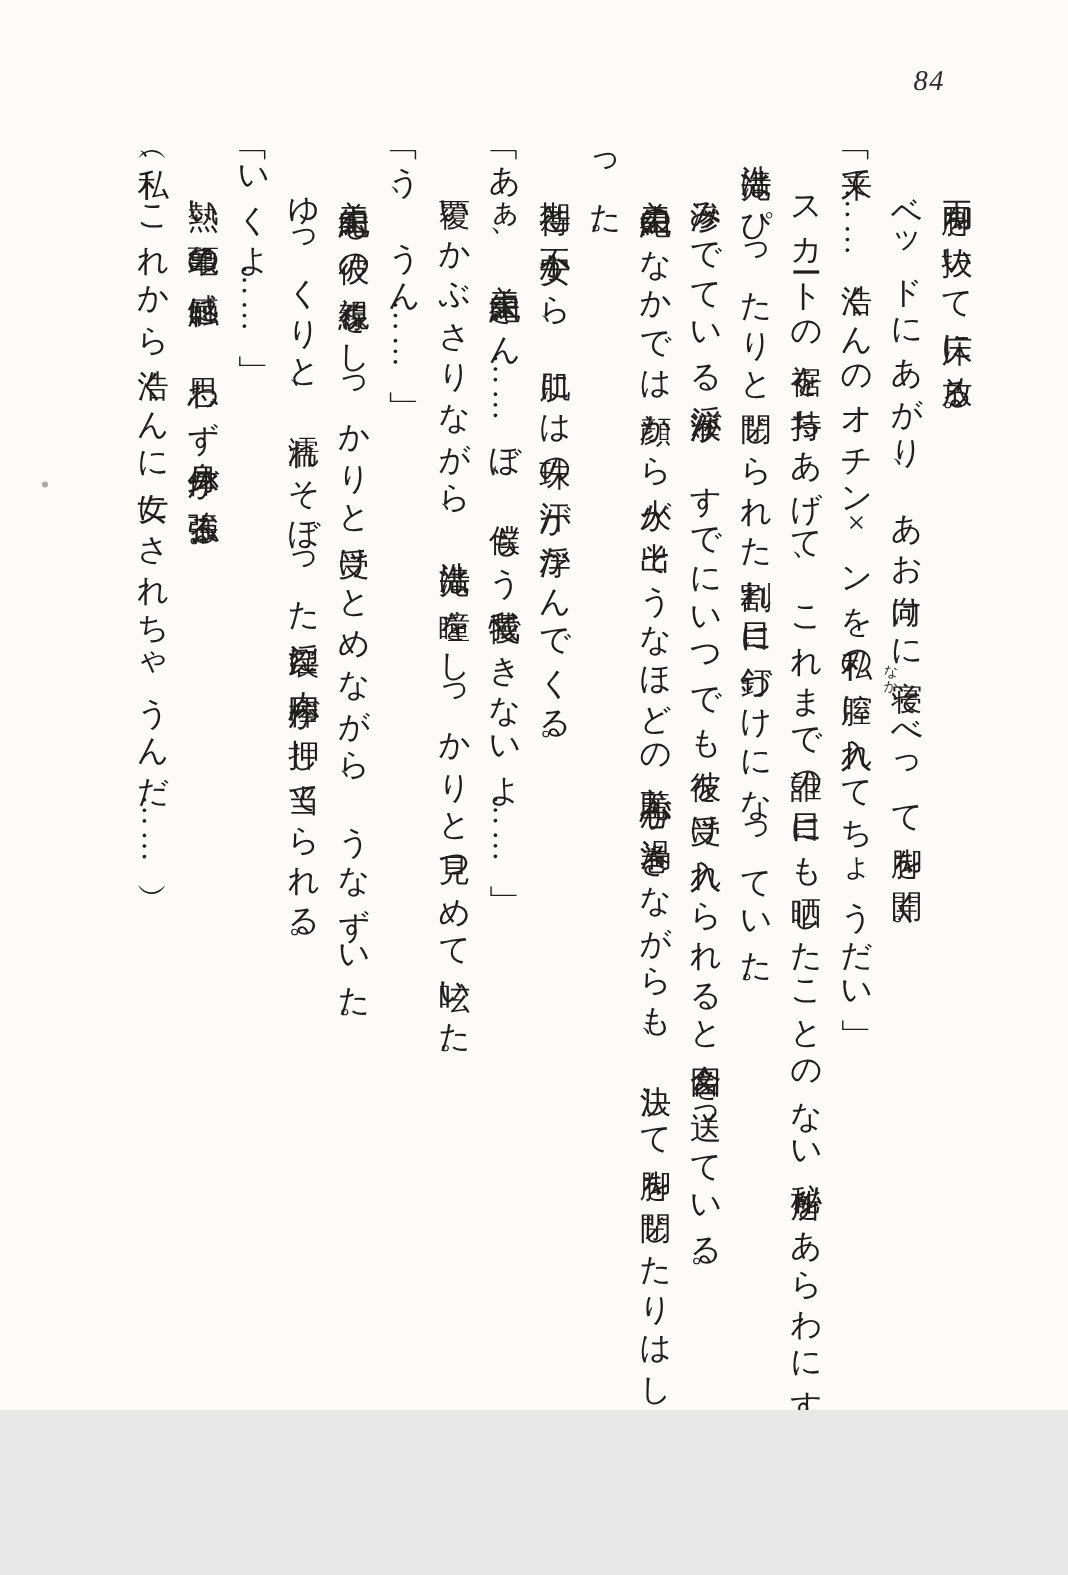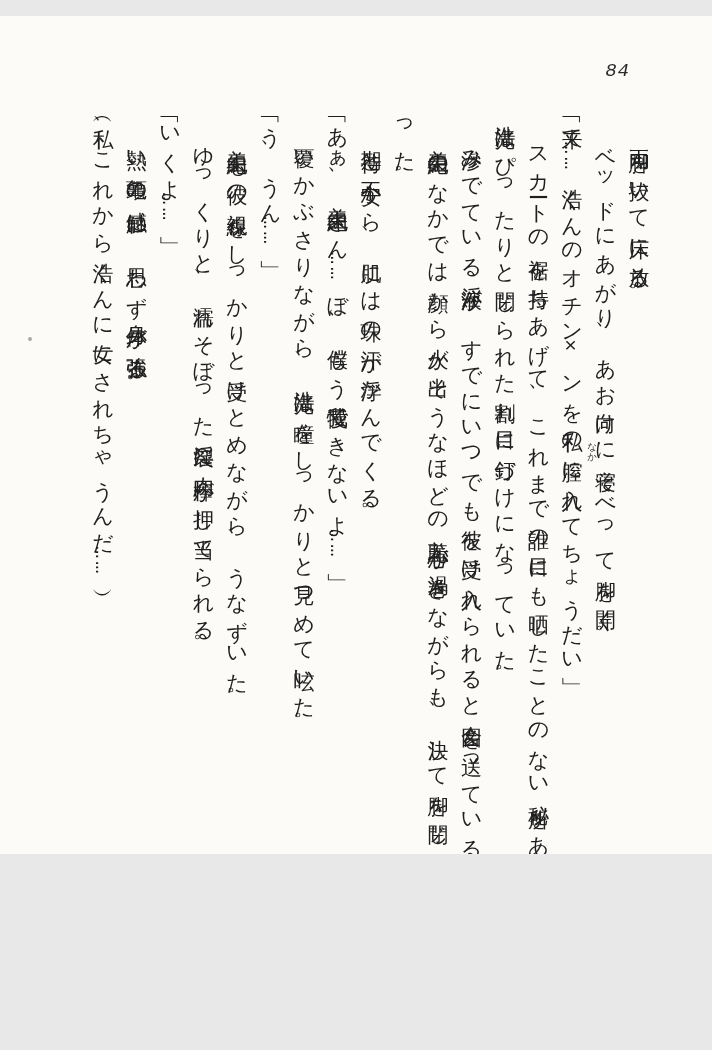--- a/index.html
+++ b/index.html
@@ -3,25 +3,25 @@
   <meta charset="utf-8">
   <style>
     html, body {
       margin: 0;
       padding: 0;
       background: #e8e8e8;
     }
     .page {
       position: relative;
       width: 712px;
-      height: 838px;
-      margin: 16px auto;
+      height: 940px;
+      margin: 0 auto;
       background: #fcfbf8;
       overflow: hidden;
-      font-family: Liberation Mono, monospace;
+      font-family: Liberation Serif, serif;
     }
     .page-number {
       position: absolute;
       top: 44px;
       right: 82px;
       font-size: 19px;
       font-style: italic;
       letter-spacing: 1px;
       color: #2b2b2b;
     }

